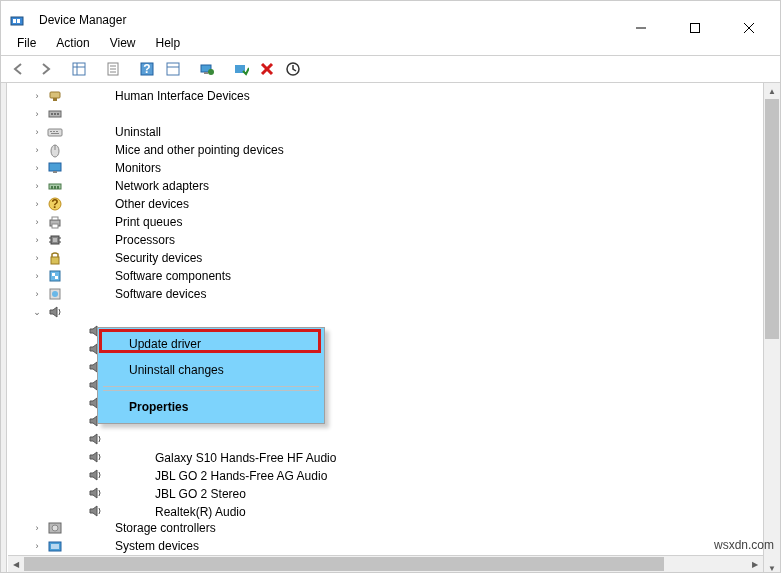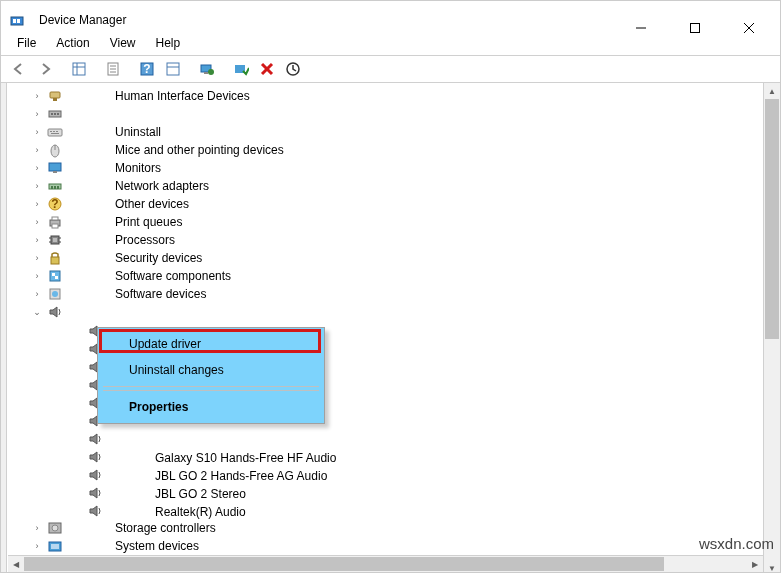--- a/index.html
+++ b/index.html
@@ -45,21 +45,21 @@
 .ctx-bold { font-weight: bold; }
 .highlight-box { position: absolute; border: 3px solid #d21919; pointer-events: none; }
 
 
 .scrollbar-h { position: absolute; left: 7px; right: 17px; bottom: 0; height: 17px; background: #f0f0f0; border-top: 1px solid #d0d0d0; }
 .scrollbar-h .hthumb { position: absolute; top: 1px; bottom: 1px; left: 16px; width: 640px; background: #c2c2c2; }
 .scrollbar-h .harrow { position: absolute; top: 0; bottom: 0; width: 16px; display: flex; align-items: center; justify-content: center; color: #606060; font-size: 8px; }
 .scrollbar-h .harrow.l { left: 0; }
 .scrollbar-h .harrow.r { right: 0; }
 
-.credit { position: absolute; right: 6px; bottom: 20px; font-size: 15px; color: #444; margin-left: 36px; }
+.credit { position: absolute; right: 6px; bottom: 20px; font-size: 12px; color: #444; margin-left: 36px; }
 </style>
 </head>
 <body>
 
 <div class="titlebar">
   <span class="app-icon">
     <svg width="16" height="16">
         <rect x="2" y="4" width="12" height="8" fill="#3a88d6" stroke="#205080"></rect>
         <rect x="4" y="6" width="3" height="4" fill="#fff"></rect>
         <rect x="8" y="6" width="3" height="4" fill="#fff"></rect>

